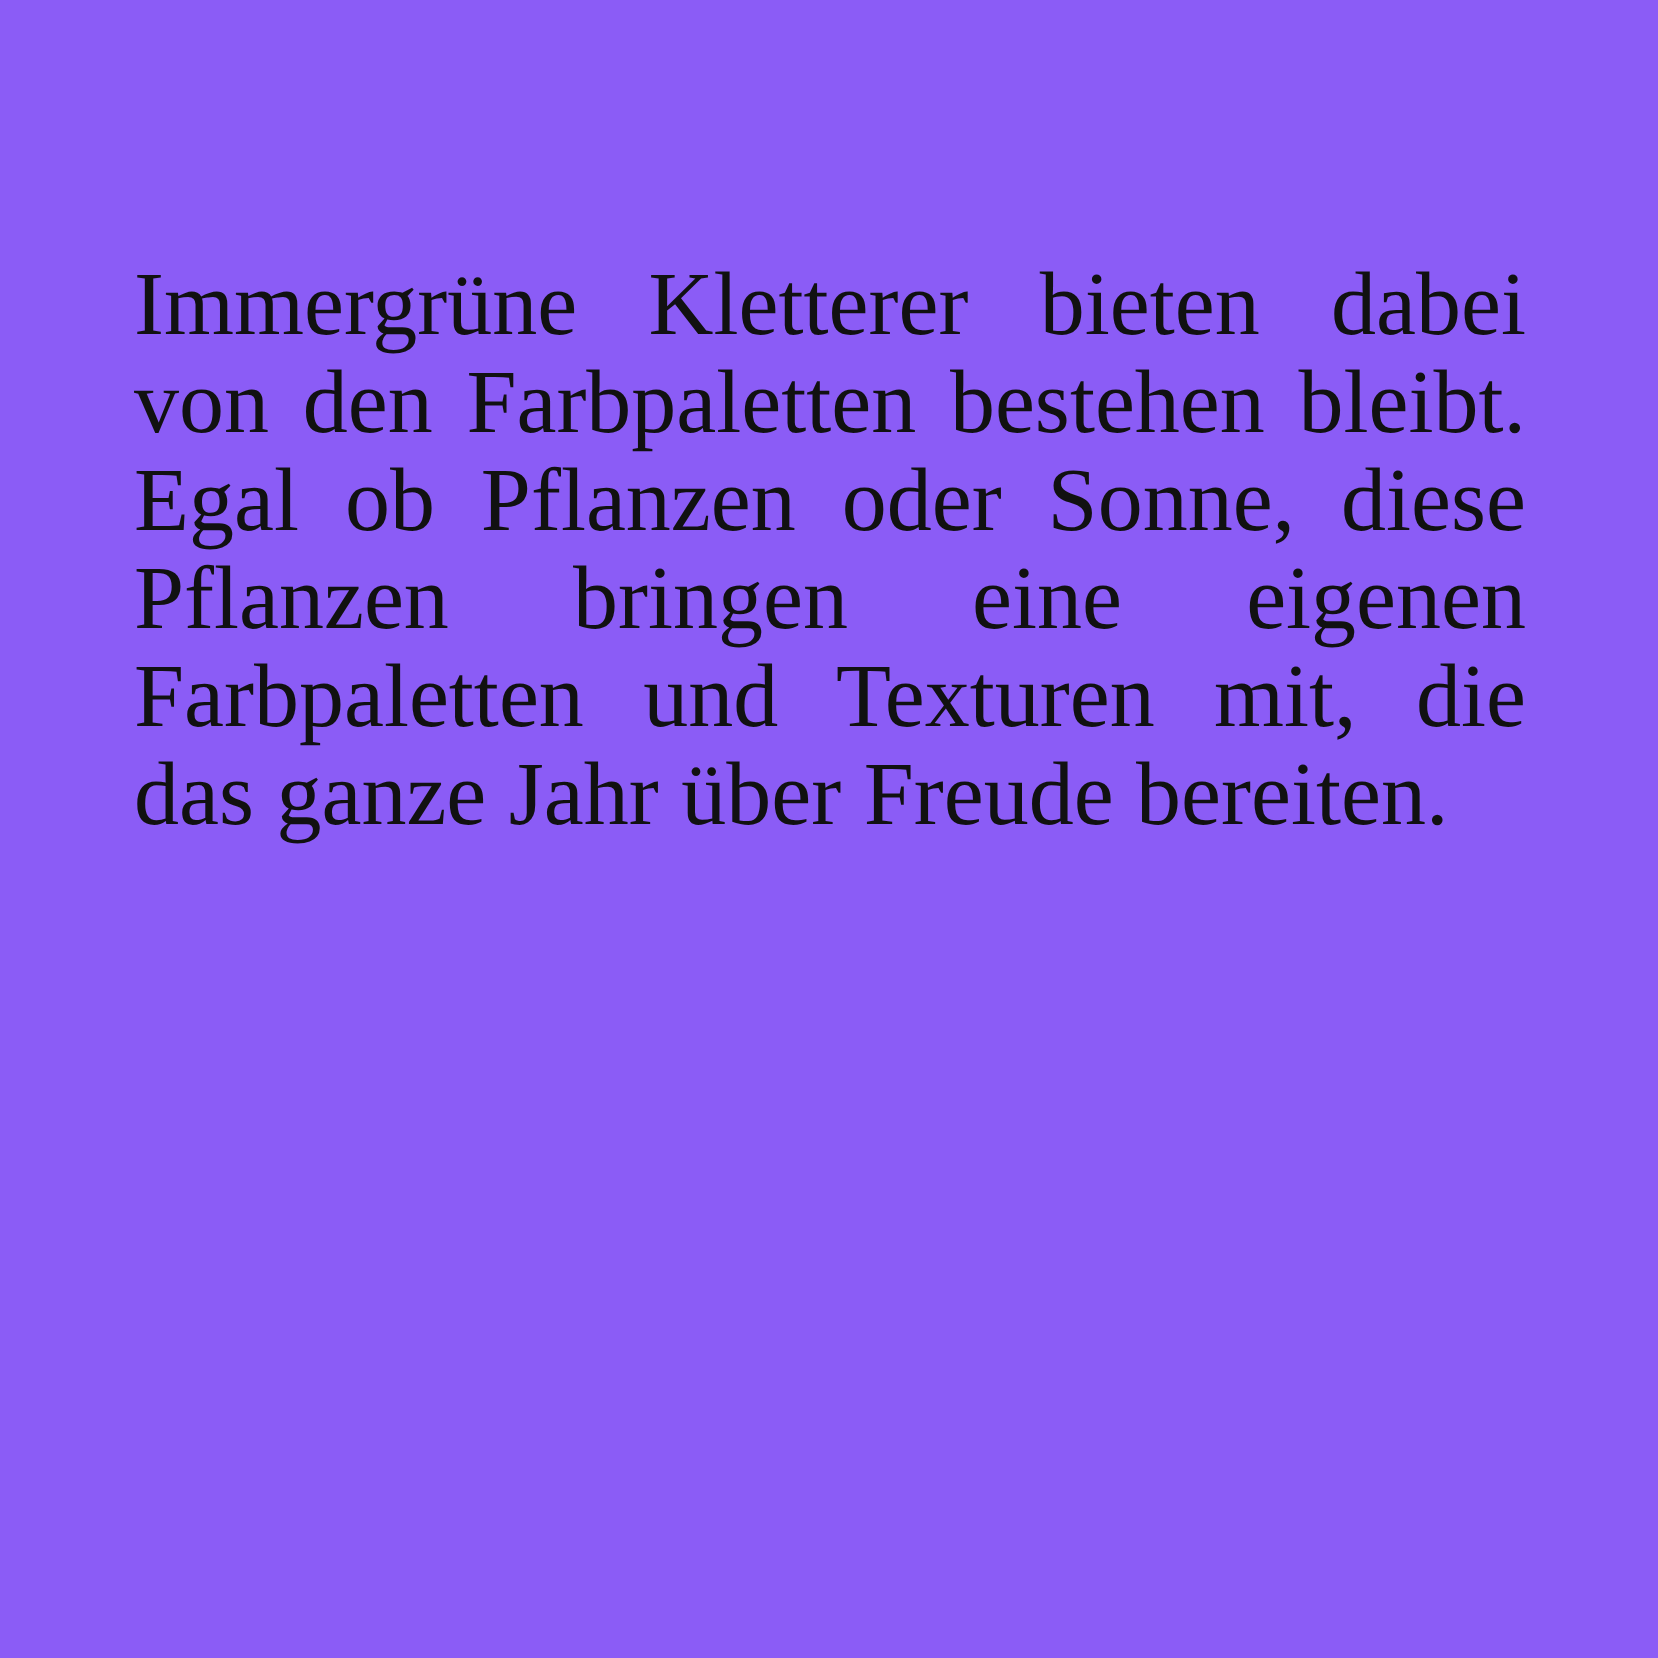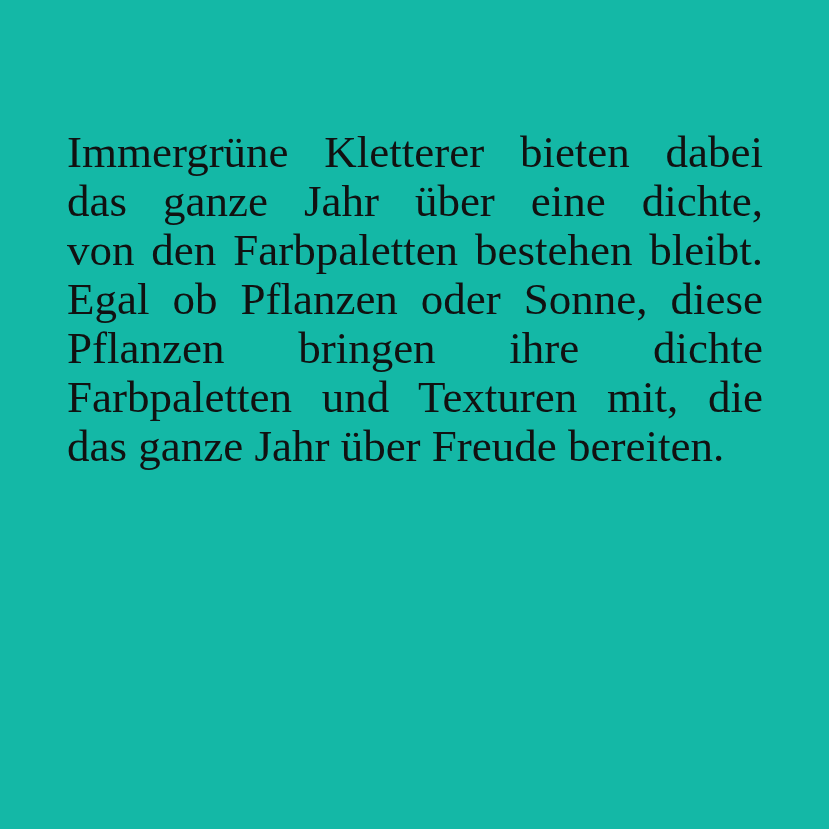--- a/index.html
+++ b/index.html
@@ -7,21 +7,21 @@
     padding: 0;
     width: 829px;
     height: 829px;
     background: #ffffff;
     overflow: hidden;
   }
   .page {
     position: relative;
     width: 829px;
     height: 829px;
-    background: #14b8a6;
+    background: #8b5cf6;
   }
   .text-block {
     position: absolute;
     left: 67px;
     top: 128px;
     width: 696px;
     font-family: "Liberation Serif", "DejaVu Serif", serif;
     font-size: 45px;
     line-height: 49px;
     color: #111111;
@@ -38,20 +38,19 @@
     text-align: left;
     text-align-last: left;
   }
 </style>
 </head>
 <body>
 
 <div class="page">
   <div class="text-block">
     <div class="tline">Immergrüne Kletterer bieten dabei</div>
-    <div class="tline">das ganze Jahr über eine dichte,</div>
     <div class="tline">von den Farbpaletten bestehen bleibt.</div>
     <div class="tline">Egal ob Pflanzen oder Sonne, diese</div>
-    <div class="tline">Pflanzen bringen ihre dichte</div>
+    <div class="tline">Pflanzen bringen eine eigenen</div>
     <div class="tline">Farbpaletten und Texturen mit, die</div>
     <div class="tline last">das ganze Jahr über Freude bereiten.</div>
   </div>
 </div>
 
 </body></html>

